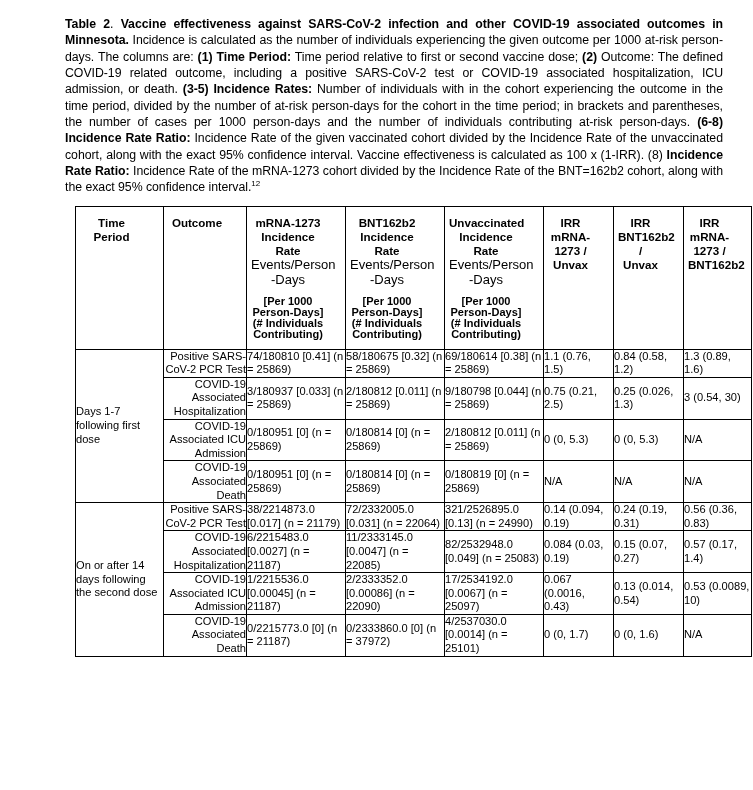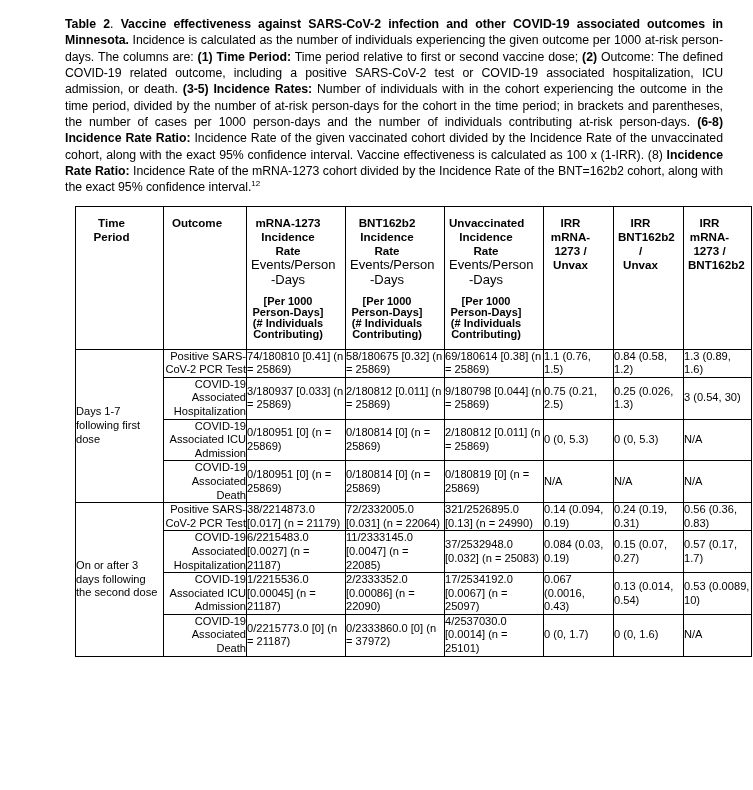--- a/index.html
+++ b/index.html
@@ -200,37 +200,37 @@
           <td class="outcome">COVID-19 Associated Death</td>
           <td class="num">0/180951 [0] (n = 25869)</td>
           <td class="num">0/180814 [0] (n = 25869)</td>
           <td class="num">0/180819 [0] (n = 25869)</td>
           <td class="num">N/A</td>
           <td class="num">N/A</td>
           <td class="num">N/A</td>
         </tr>
 
         <tr>
-          <td class="time" rowspan="4">On or after 3 days following the second dose</td>
+          <td class="time" rowspan="4">On or after 14 days following the second dose</td>
           <td class="outcome">Positive SARS-CoV-2 PCR Test</td>
           <td class="num">38/2214873.0 [0.017] (n = 21179)</td>
           <td class="num">72/2332005.0 [0.031] (n = 22064)</td>
           <td class="num">321/2526895.0 [0.13] (n = 24990)</td>
           <td class="num">0.14 (0.094, 0.19)</td>
           <td class="num">0.24 (0.19, 0.31)</td>
           <td class="num">0.56 (0.36, 0.83)</td>
         </tr>
         <tr>
           <td class="outcome">COVID-19 Associated Hospitalization</td>
           <td class="num">6/2215483.0 [0.0027] (n = 21187)</td>
           <td class="num">11/2333145.0 [0.0047] (n = 22085)</td>
-          <td class="num">37/2532948.0 [0.032] (n = 25083)</td>
+          <td class="num">82/2532948.0 [0.049] (n = 25083)</td>
           <td class="num">0.084 (0.03, 0.19)</td>
           <td class="num">0.15 (0.07, 0.27)</td>
-          <td class="num">0.57 (0.17, 1.7)</td>
+          <td class="num">0.57 (0.17, 1.4)</td>
         </tr>
         <tr>
           <td class="outcome">COVID-19 Associated ICU Admission</td>
           <td class="num">1/2215536.0 [0.00045] (n = 21187)</td>
           <td class="num">2/2333352.0 [0.00086] (n = 22090)</td>
           <td class="num">17/2534192.0 [0.0067] (n = 25097)</td>
           <td class="num">0.067 (0.0016, 0.43)</td>
           <td class="num">0.13 (0.014, 0.54)</td>
           <td class="num">0.53 (0.0089, 10)</td>
         </tr>

